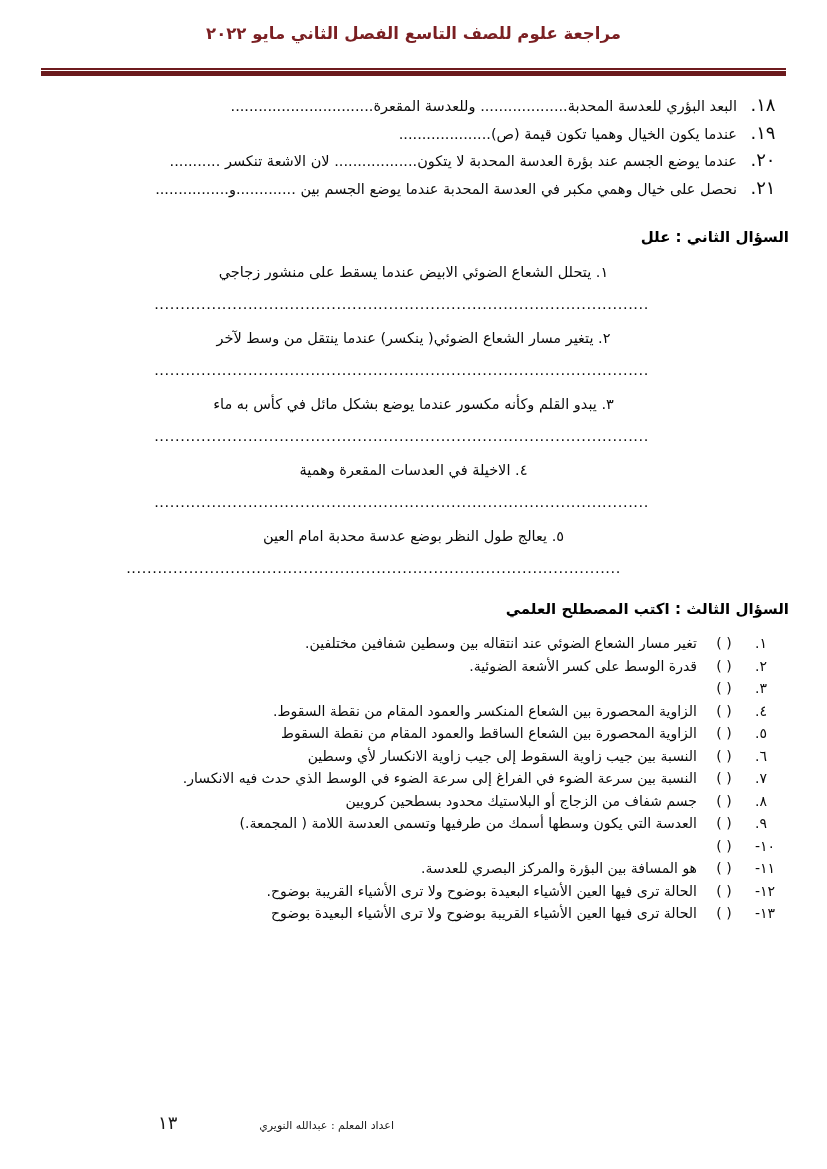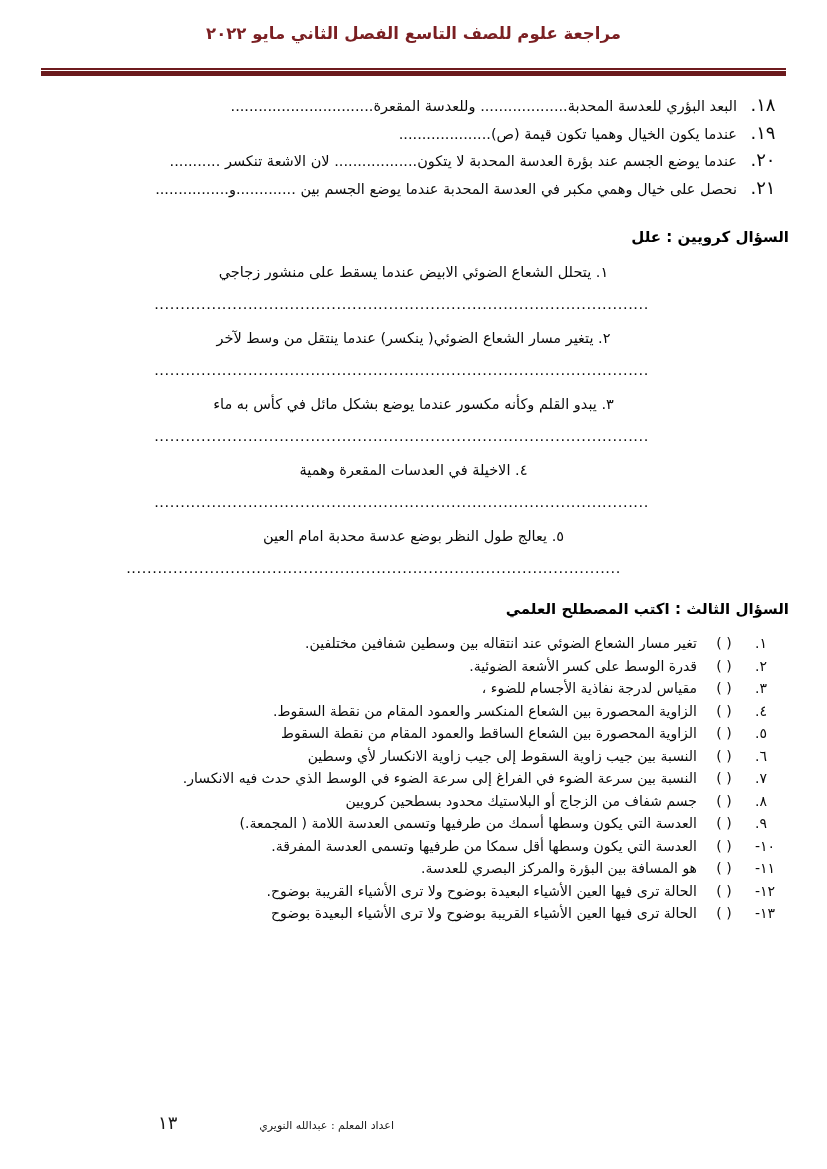--- a/index.html
+++ b/index.html
@@ -227,21 +227,21 @@
         <span class="fill-text">عندما يوضع الجسم عند بؤرة العدسة المحدبة لا يتكون.................. لان الاشعة تنكسر ...........</span>
       </li>
       <li class="fill-row">
         <span class="fill-num">٢١.</span>
         <span class="fill-text">نحصل على خيال وهمي مكبر في العدسة المحدبة عندما يوضع الجسم بين .............و................</span>
       </li>
     </ul>
 
     <div class="sp-26"></div>
 
-    <div class="q-heading">السؤال كرويين : علل</div>
+    <div class="q-heading">السؤال الثاني : علل</div>
 
     <div class="sp-18"></div>
 
     <div class="reason-item">
       <span class="reason-inner">١.</span>
       <span class="reason-inner">يتحلل الشعاع الضوئي الابيض عندما يسقط على منشور زجاجي</span>
     </div>
     <div class="sp-16"></div>
     <div class="dots-line" style="padding-right:140px;">...............................................................................................</div>
 
@@ -294,21 +294,20 @@
         <span class="term-text">تغير مسار الشعاع الضوئي عند انتقاله بين وسطين شفافين مختلفين.</span>
       </li>
       <li class="term-row">
         <span class="term-num">٢.</span>
         <span class="term-blank">(          )</span>
         <span class="term-text">قدرة الوسط على كسر الأشعة الضوئية.</span>
       </li>
       <li class="term-row">
         <span class="term-num">٣.</span>
         <span class="term-blank">(          )</span>
-        <span class="term-text">مقياس لدرجة نفاذية الأجسام للضوء ،</span>
       </li>
       <li class="term-row">
         <span class="term-num">٤.</span>
         <span class="term-blank">(          )</span>
         <span class="term-text">الزاوية المحصورة بين الشعاع المنكسر والعمود المقام من نقطة السقوط.</span>
       </li>
       <li class="term-row">
         <span class="term-num">٥.</span>
         <span class="term-blank">(          )</span>
         <span class="term-text">الزاوية المحصورة بين الشعاع الساقط والعمود المقام من نقطة السقوط</span>
@@ -329,21 +328,20 @@
         <span class="term-text">جسم شفاف من الزجاج أو البلاستيك محدود بسطحين كرويين</span>
       </li>
       <li class="term-row">
         <span class="term-num">٩.</span>
         <span class="term-blank">(          )</span>
         <span class="term-text">العدسة التي يكون وسطها أسمك من طرفيها وتسمى العدسة اللامة ( المجمعة.)</span>
       </li>
       <li class="term-row">
         <span class="term-num">١٠-</span>
         <span class="term-blank">(          )</span>
-        <span class="term-text">العدسة التي يكون وسطها أقل سمكا من طرفيها وتسمى العدسة المفرقة.</span>
       </li>
       <li class="term-row">
         <span class="term-num">١١-</span>
         <span class="term-blank">(          )</span>
         <span class="term-text">هو المسافة بين البؤرة والمركز البصري للعدسة.</span>
       </li>
       <li class="term-row">
         <span class="term-num">١٢-</span>
         <span class="term-blank">(          )</span>
         <span class="term-text">الحالة ترى فيها العين الأشياء البعيدة بوضوح ولا ترى الأشياء القريبة بوضوح.</span>

